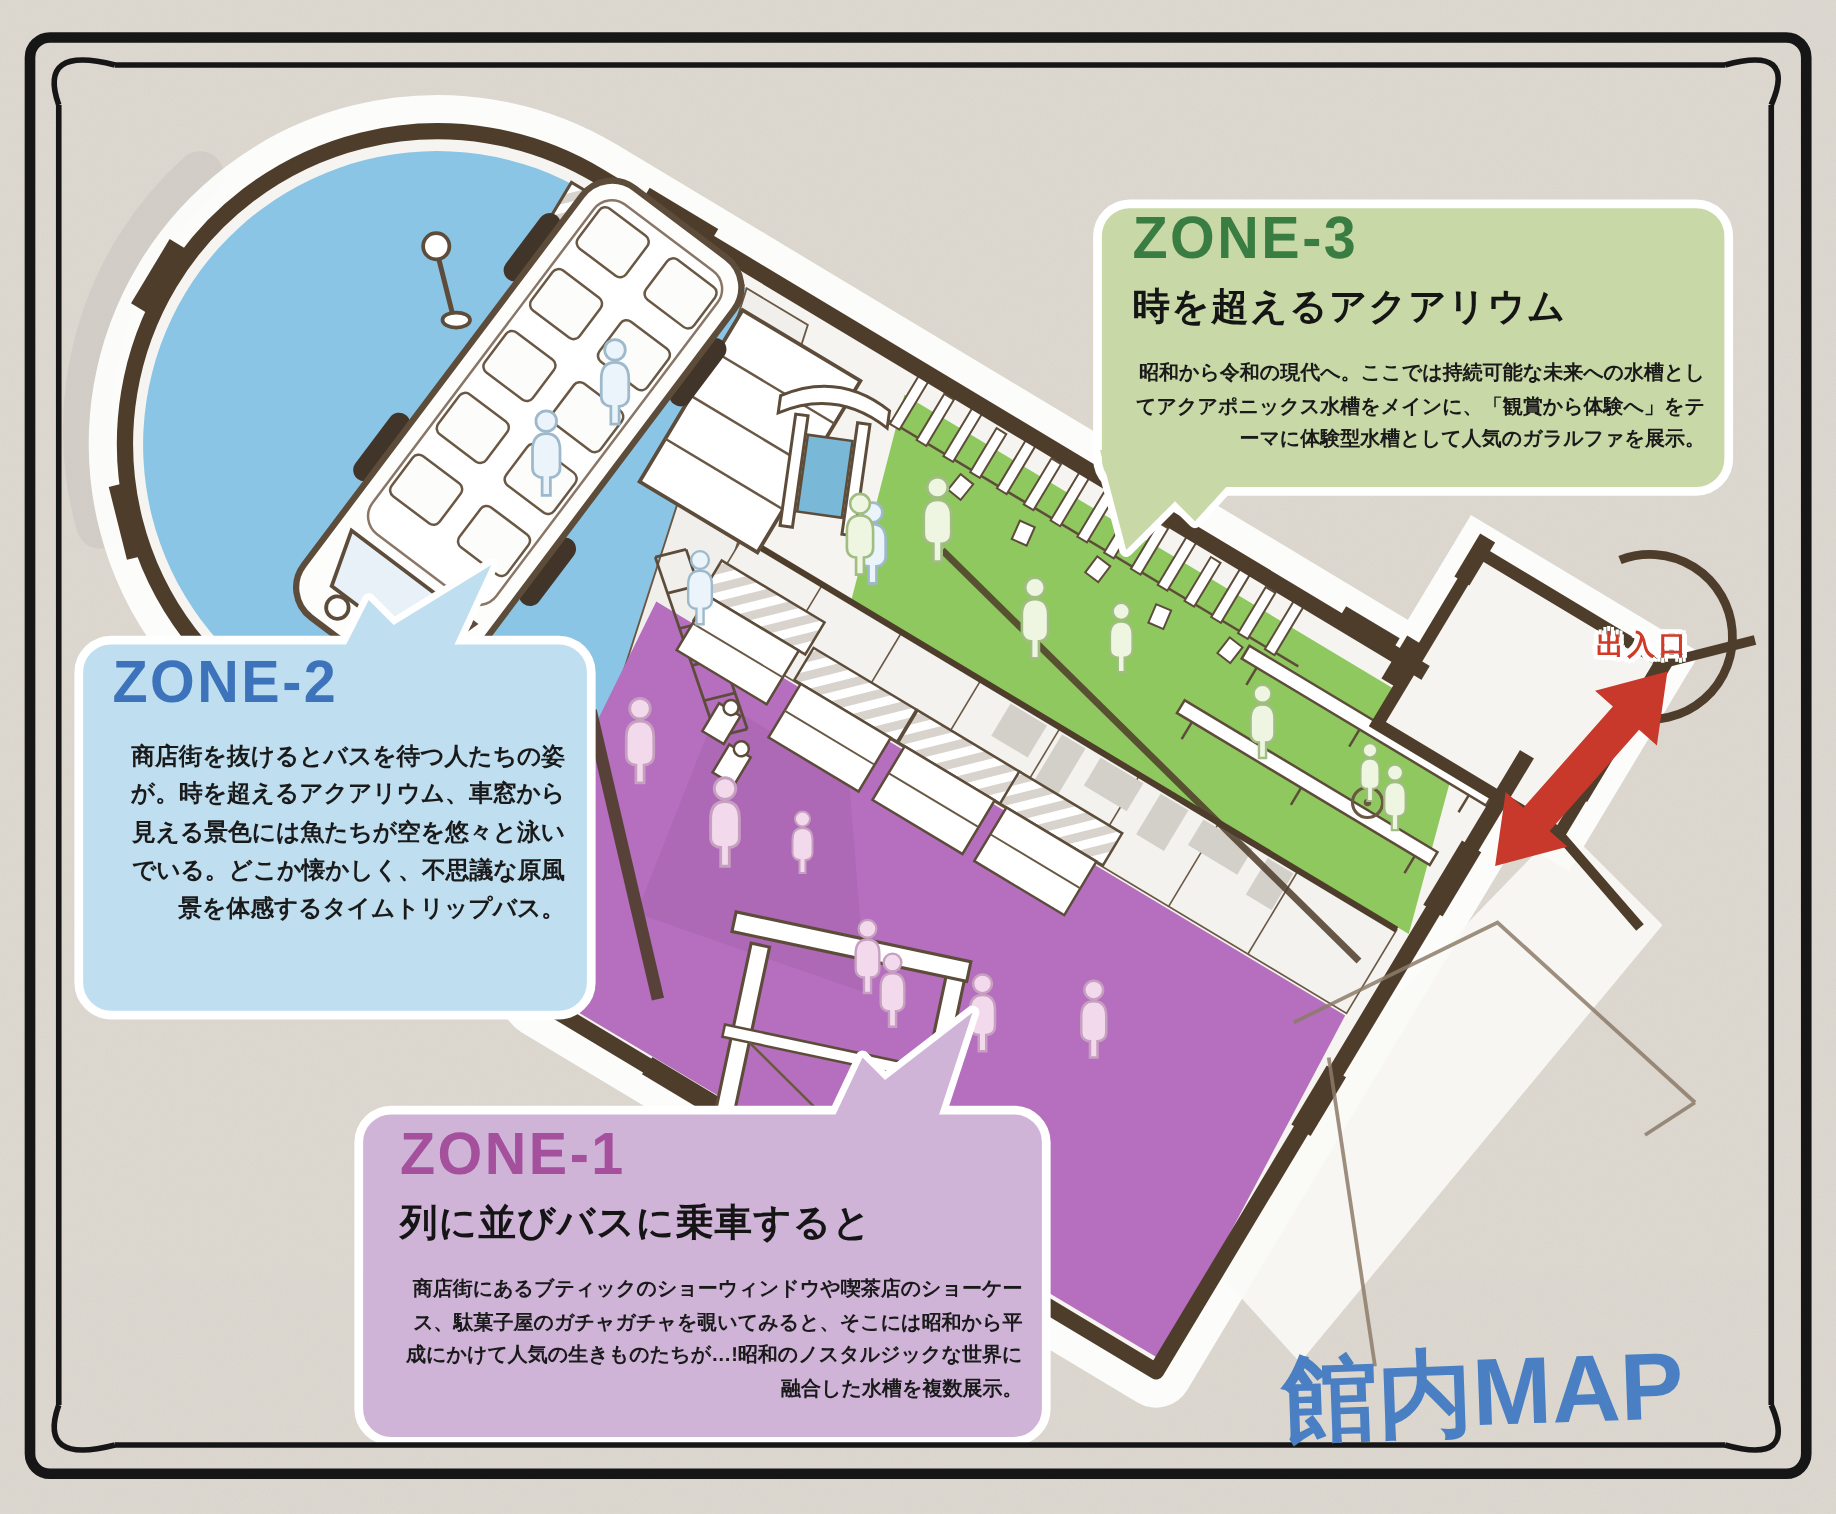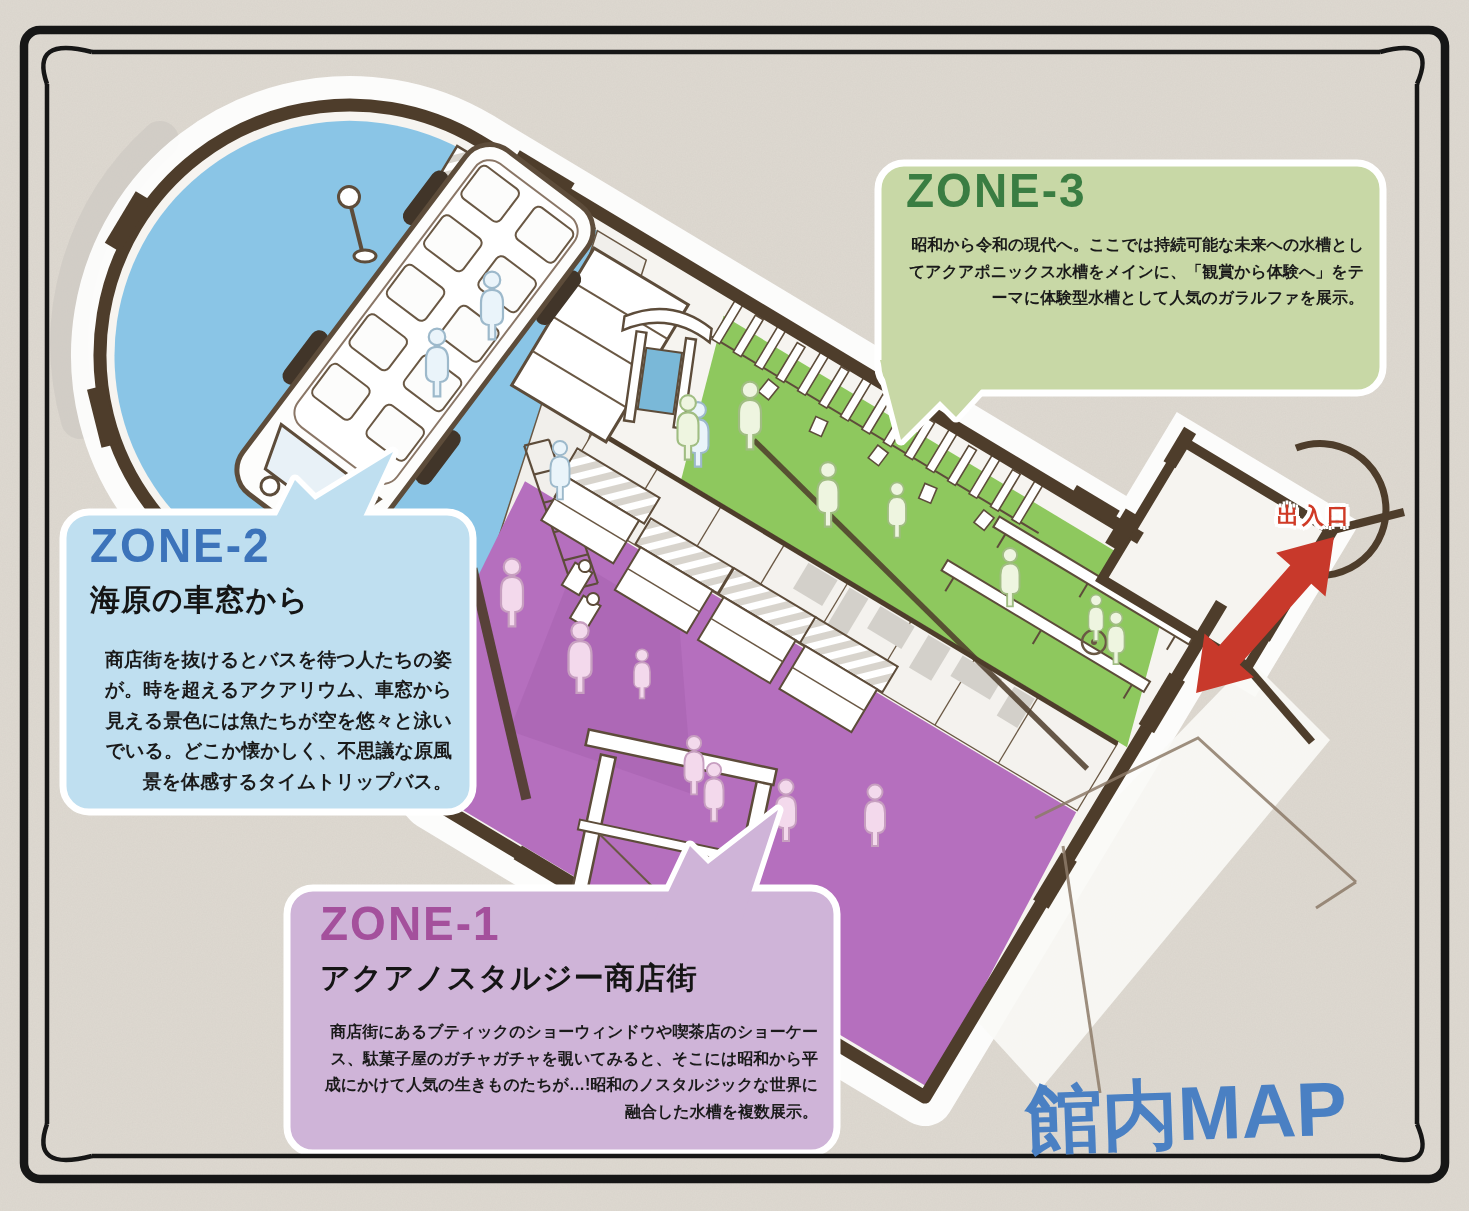--- a/index.html
+++ b/index.html
@@ -332,30 +332,30 @@
       <path d="M 47,84 Q 30,36 92,52"></path>
       <path d="M 1380,52 Q 1438,36 1417,84"></path>
       <path d="M 1417,1124 Q 1438,1172 1380,1156"></path>
       <path d="M 92,1156 Q 30,1172 47,1124"></path>
     </g>
   </g>
 </svg>
 
 <div class="card z3">
   <div class="zid" style="color: rgb(58, 125, 66);">ZONE-3</div>
+  <div class="zname">時を超えるアクアリウム</div>
   <div class="zbody">昭和から令和の現代へ。ここでは持続可能な未来への水槽としてアクアポニックス水槽をメインに、「観賞から体験へ」をテーマに体験型水槽として人気のガラルファを展示。</div>
 </div>
 
 <div class="card z2">
   <div class="zid" style="color: rgb(60, 115, 186);">ZONE-2</div>
-  <div class="zname">海原の車窓から</div>
   <div class="zbody">商店街を抜けるとバスを待つ人たちの姿が。時を超えるアクアリウム、車窓から見える景色には魚たちが空を悠々と泳いでいる。どこか懐かしく、不思議な原風景を体感するタイムトリップバス。</div>
 </div>
 
 <div class="card z1">
   <div class="zid" style="color: rgb(164, 80, 156);">ZONE-1</div>
-  <div class="zname">アクアノスタルジー商店街</div>
+  <div class="zname">列に並びバスに乗車すると</div>
   <div class="zbody">商店街にあるブティックのショーウィンドウや喫茶店のショーケース、駄菓子屋のガチャガチャを覗いてみると、そこには昭和から平成にかけて人気の生きものたちが…!昭和のノスタルジックな世界に融合した水槽を複数展示。</div>
 </div>
 
 <div class="exit" style="color: rgb(208, 58, 38);">出入口</div>
 
 <div class="logo" style="color: rgb(74, 128, 195);">館内MAP</div>
 
 </body></html>

